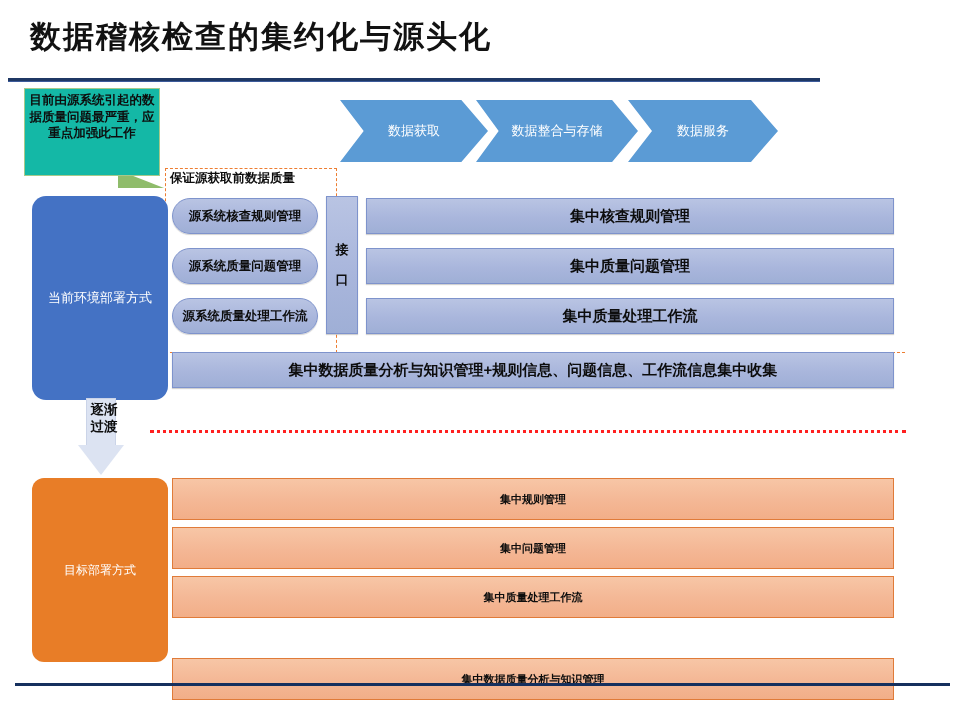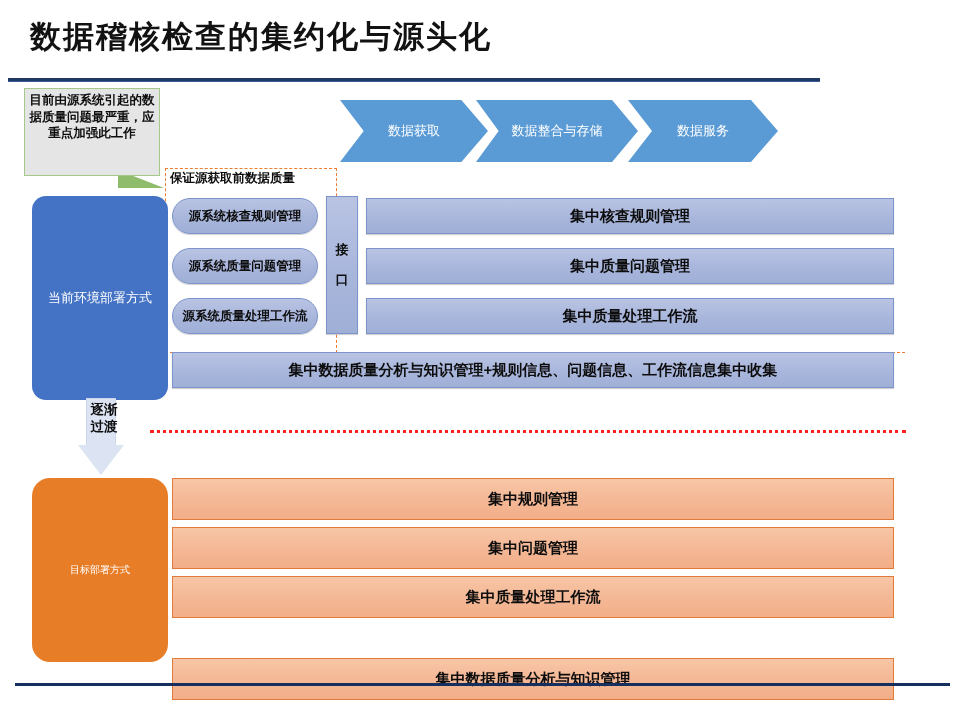--- a/index.html
+++ b/index.html
@@ -22,21 +22,21 @@
     background:#1F3864;border-bottom:1px solid #3b5a9a;
   }
   .rule-bottom{
     position:absolute;left:15px;top:683px;width:935px;height:3px;
     background:#15305e;
   }
 
   
   .callout{
     position:absolute;left:24px;top:88px;width:136px;height:88px;
-    background:#e5e5e5;border:1px solid #A6C98A;
+    background:#14b8a6;border:1px solid #A6C98A;
     box-sizing:border-box;padding:3px 4px 10px 4px;
     font-size:12.5px;font-weight:bold;color:#0d0d0d;line-height:1.33;
     text-align:center;
   }
   .callout-tail2{
     position:absolute;left:118px;top:170px;width:0;height:0;
     border-left:46px solid #8FBC6B;
     border-top:18px solid transparent;
   }
 
@@ -118,30 +118,30 @@
   }
 
   .red-dotted{
     position:absolute;left:150px;top:430px;width:756px;height:0;
     border-top:3px dotted #FF2020;
   }
 
   
   .big-orange{
     position:absolute;left:32px;top:478px;width:136px;height:184px;
-    background:#E87D27;border-radius:18px;
-    display:flex;align-items:center;justify-content:center;
-    color:#ffffff;font-size:10px;
+    background:#E87D27;border-radius:12px;
+    display:flex;align-items:center;justify-content:center;
+    color:#ffffff;font-size:12px;
   }
   .obar{
     position:absolute;left:172px;width:722px;height:42px;box-sizing:border-box;
     background:linear-gradient(180deg,#F7C6A6 0%,#F4B795 55%,#F2AE88 100%);
     border:1px solid #E07B39;
     display:flex;align-items:center;justify-content:center;
-    font-size:15px;font-weight:bold;color:#0d0d0d;
+    font-size:11px;font-weight:bold;color:#0d0d0d;
   }
   .obar.o0{top:478px;}
   .obar.o1{top:527px;}
   .obar.o2{top:576px;}
   .obar.o3{top:658px;}
 </style>
 </head>
 <body>
 
 <div class="slide">

